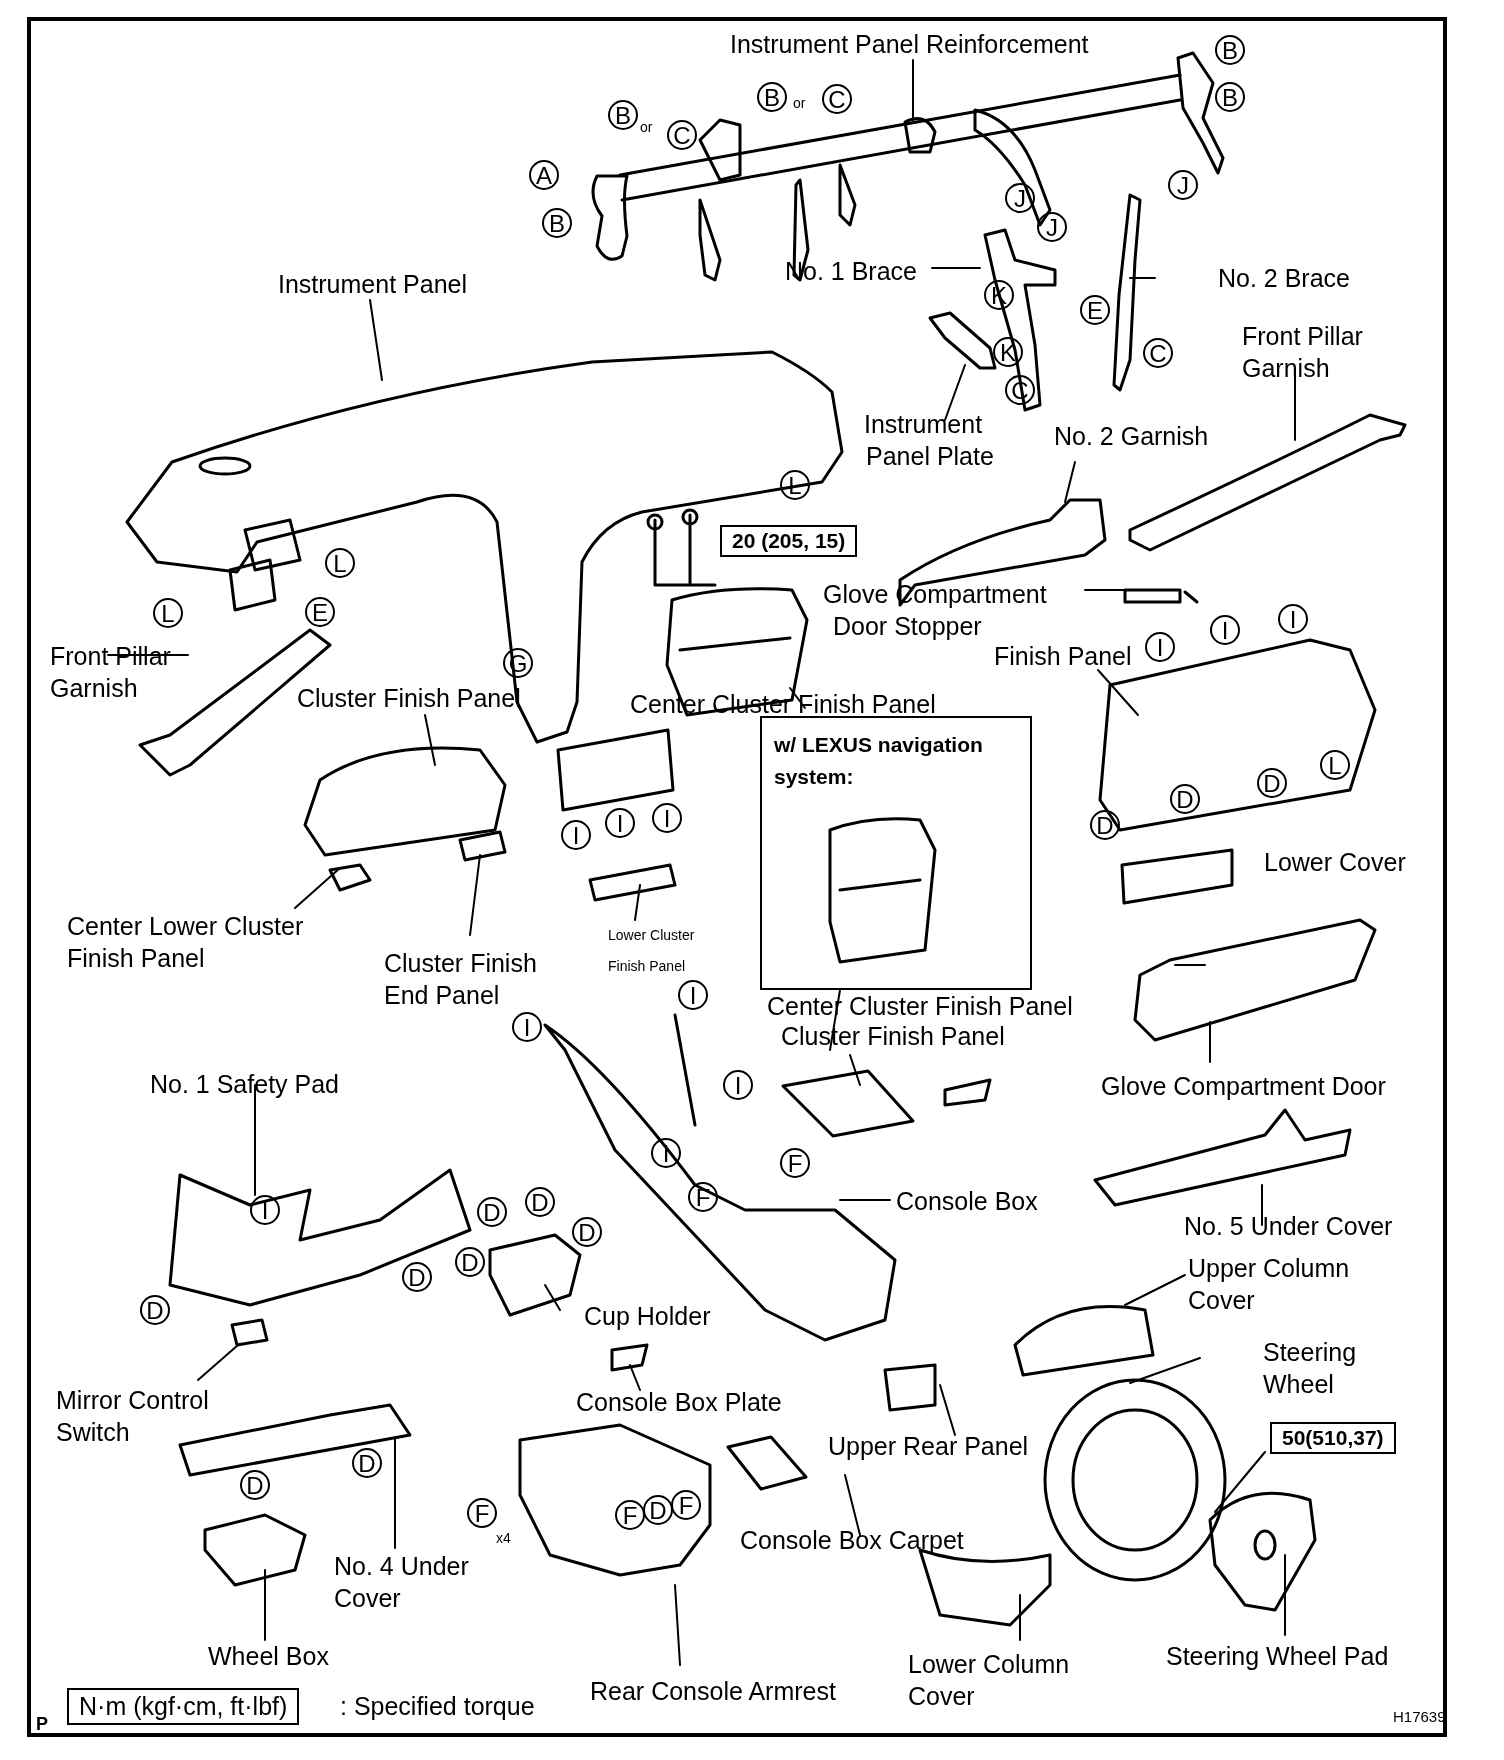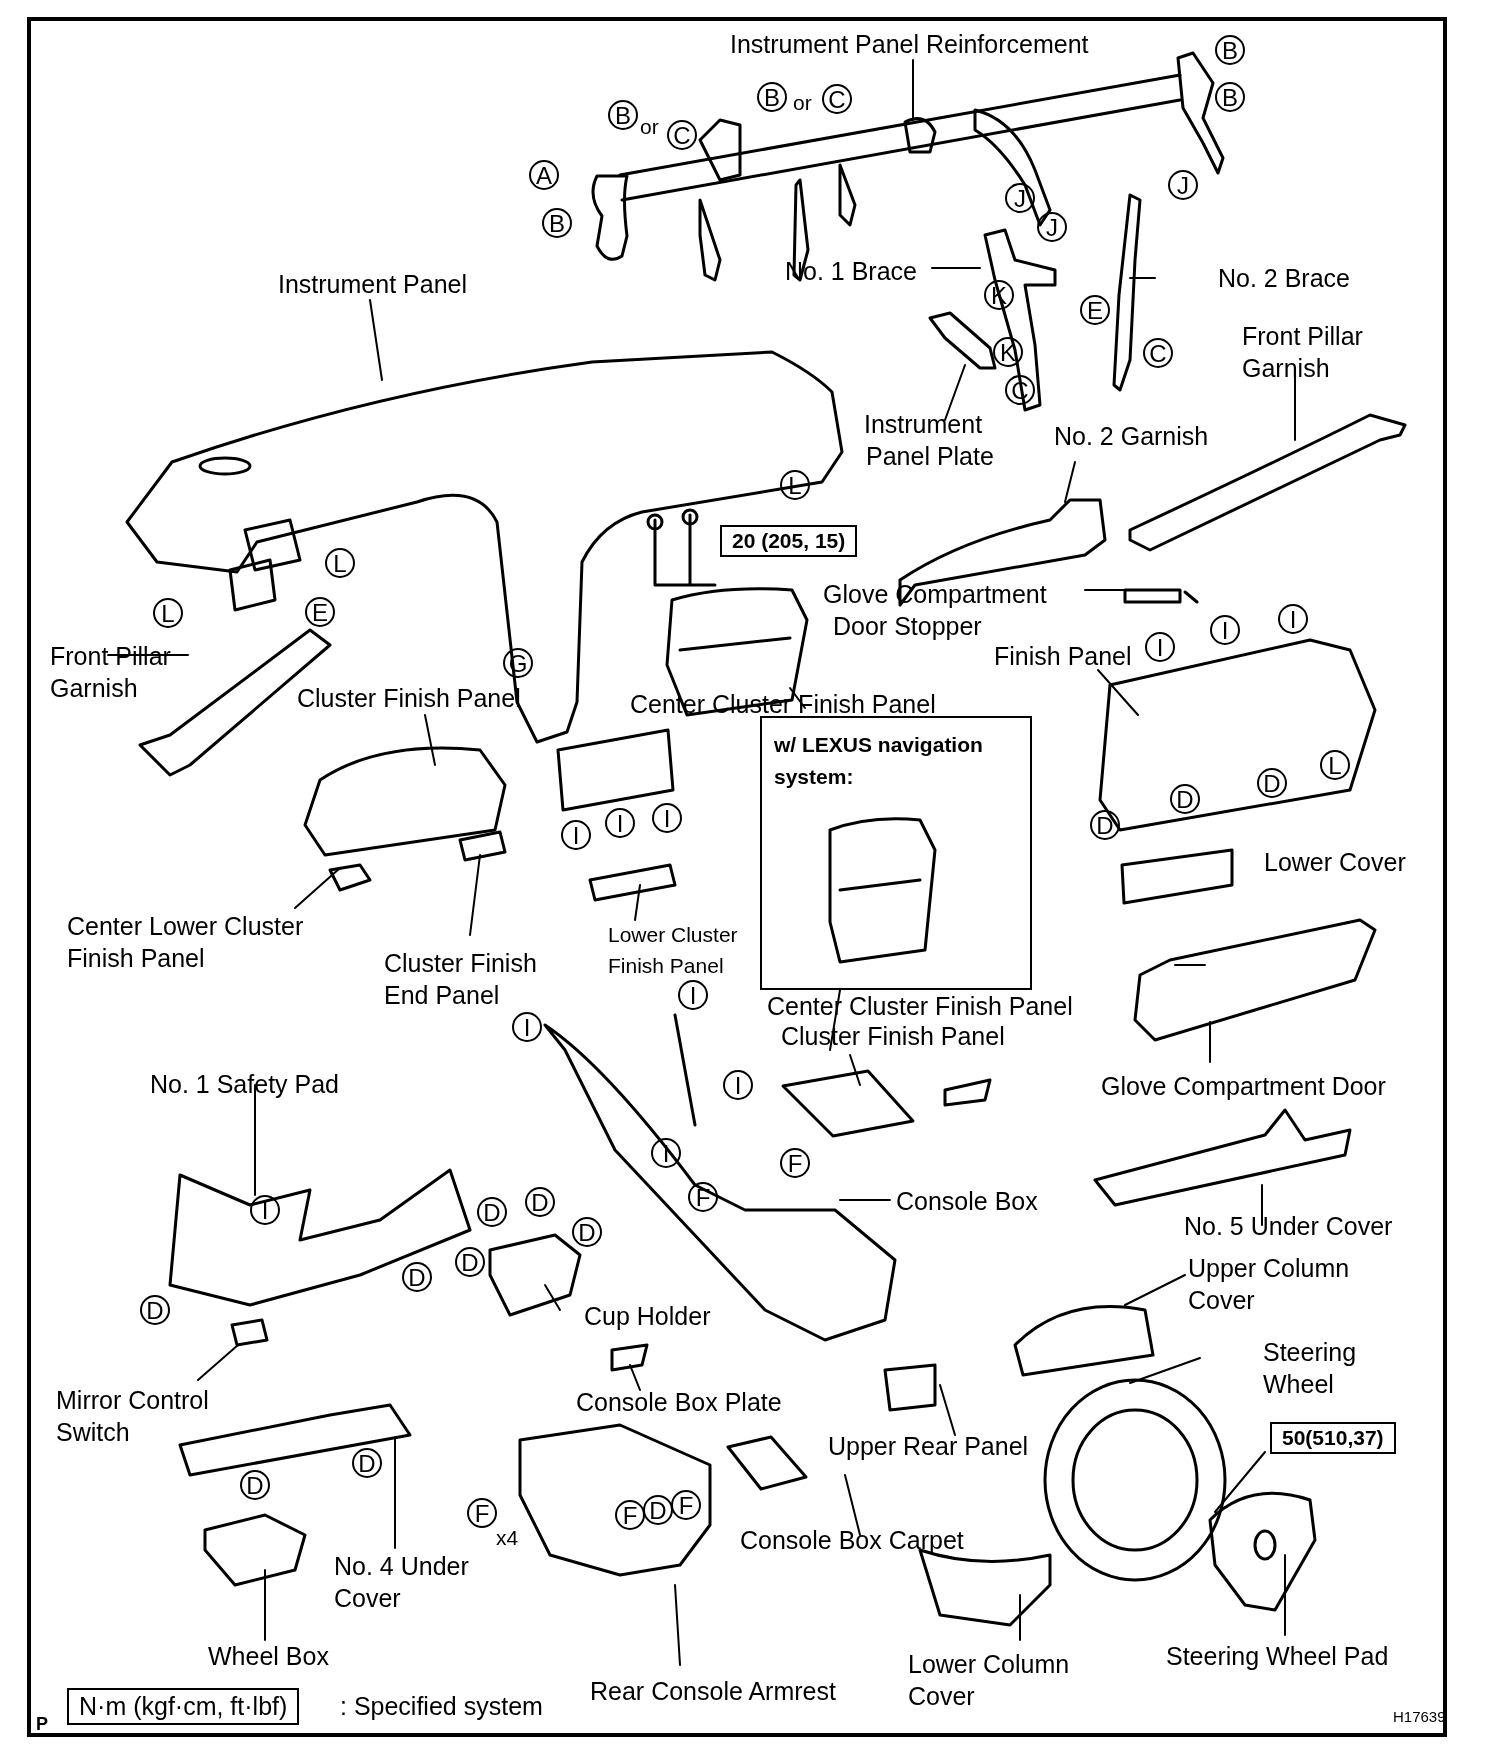--- a/index.html
+++ b/index.html
@@ -2,21 +2,21 @@
 <html><head>
 <meta charset="utf-8">
 <style>
   html, body { margin:0; padding:0; background:#ffffff; }
   body { width:1504px; height:1760px; position:relative; overflow:hidden;
          font-family:"Liberation Sans", "DejaVu Sans", sans-serif; color:#000; }
   #frame { position:absolute; left:27px; top:17px; width:1420px; height:1720px;
            border:4px solid #000; box-sizing:border-box; }
   #art { position:absolute; left:0; top:0; width:1504px; height:1760px; }
   .lbl { position:absolute; font-size:25px; line-height:32px; white-space:nowrap; }
-  .lbl.sm { font-size:21px; line-height:30px; }
+  .lbl.sm { font-size:14px; line-height:30px; }
   .lbl.bold { font-weight:bold; font-size:21px; line-height:34px; }
   .torque { position:absolute; border:2px solid #000; font-weight:bold;
             font-size:21px; padding:2px 10px; background:#fff; white-space:nowrap; }
   .legend-box { position:absolute; border:2px solid #000; font-size:25px;
                 padding:2px 10px; white-space:nowrap; }
   .callout { position:absolute; width:30px; height:30px; border:2px solid #000;
              border-radius:50%; box-sizing:border-box; text-align:center;
              font-size:24px; line-height:27px; background:transparent; }
   .inset { position:absolute; left:760px; top:716px; width:272px; height:274px;
            border:2px solid #000; box-sizing:border-box; }
@@ -208,21 +208,21 @@
 
 <div class="inset">
   <div class="lbl bold" style="left:12px;top:10px">w/ LEXUS navigation</div>
   <div class="lbl bold" style="left:12px;top:42px">system:</div>
 </div>
 
 <div class="torque" style="left:720px;top:525px">20 (205, 15)</div>
 <div class="torque" style="left:1270px;top:1422px">50(510,37)</div>
 
 <div class="legend-box" style="left:67px;top:1688px">N·m (kgf·cm, ft·lbf)</div>
-<div class="lbl" style="left:340px;top:1690px">: Specified system</div>
+<div class="lbl" style="left:340px;top:1690px">: Specified torque</div>
 <div class="pmark" style="left:36px;top:1714px">P</div>
 <div class="code" style="left:1393px;top:1708px">H17639</div>
 
 <div class="lbl sm" style="left:640px;top:112px">or</div>
 <div class="lbl sm" style="left:793px;top:88px">or</div>
 <div class="lbl sm" style="left:496px;top:1523px">x4</div>
 
 <div class="callout" style="left:1215px;top:35px">B</div>
 <div class="callout" style="left:1215px;top:82px">B</div>
 <div class="callout" style="left:608px;top:100px">B</div>

